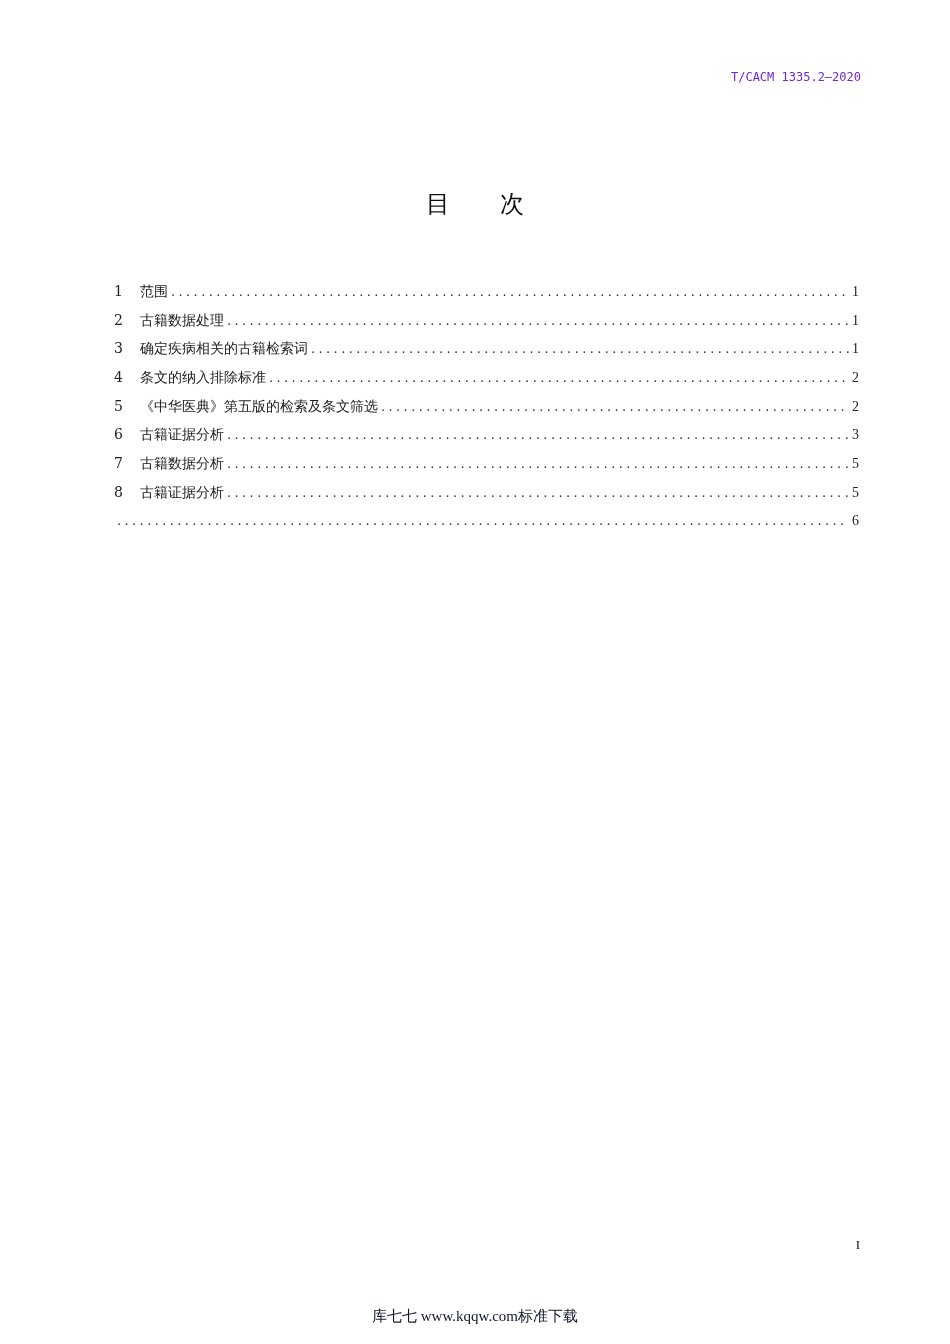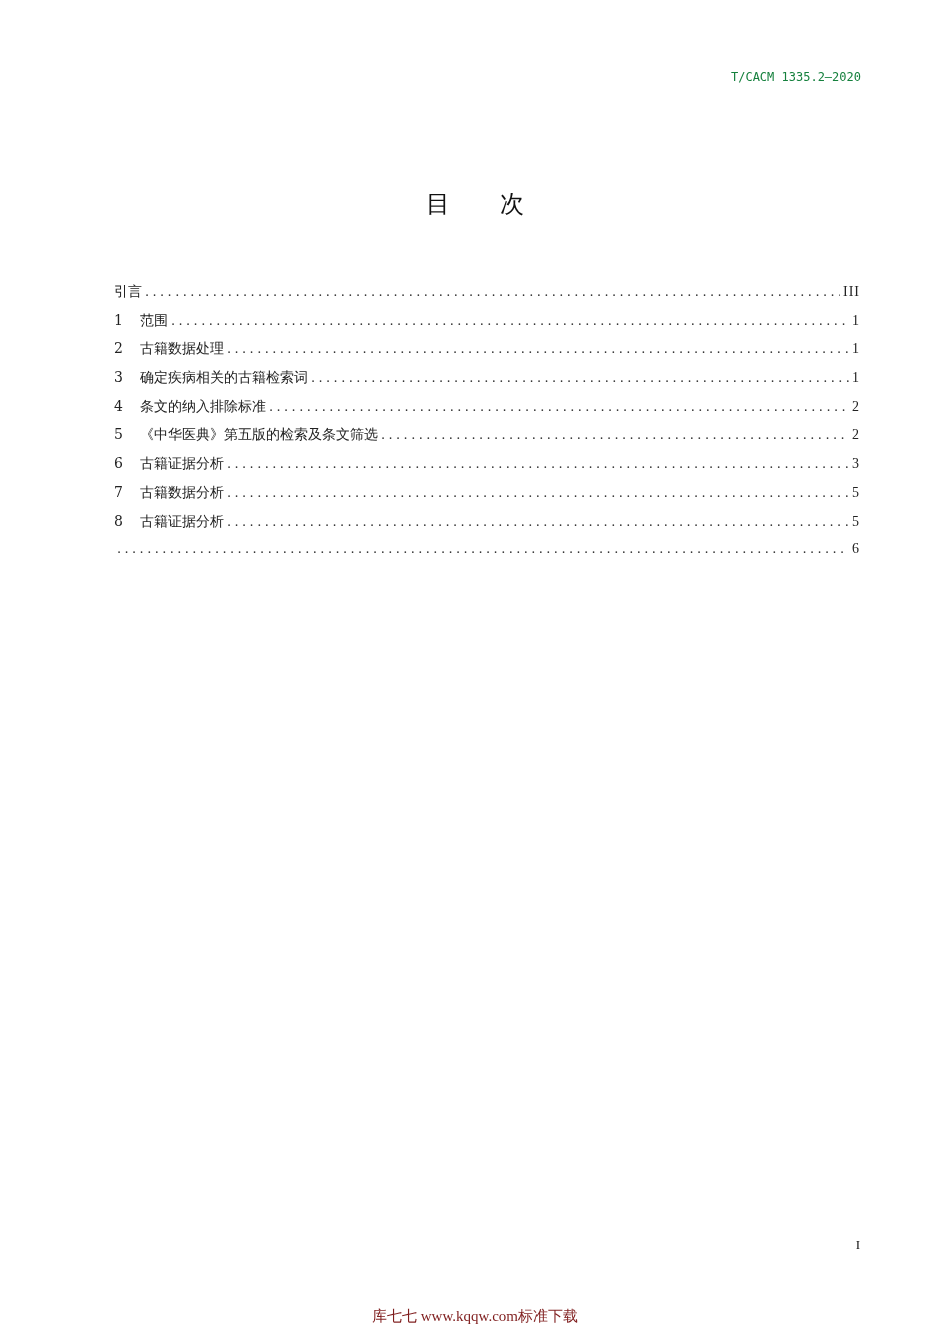--- a/index.html
+++ b/index.html
@@ -1,50 +1,45 @@
 <!DOCTYPE html>
 <html><head>
   <meta charset="utf-8">
   <style>
     html, body { margin: 0; padding: 0; background: #ffffff; }
     body { width: 950px; height: 1344px; position: relative; overflow: hidden;
            font-family: "DejaVu Serif", "Liberation Serif", serif; color: #1a1a1a; }
     .std-code { position: absolute; top: 70px; right: 89px; font-family: "DejaVu Sans Mono", "Liberation Mono", monospace;
-                font-size: 12px; color: #15803d; letter-spacing: 0; }
+                font-size: 12px; color: #6d28d9; letter-spacing: 0; }
     .toc-title { position: absolute; top: 188px; left: 0; width: 950px; text-align: center;
                  font-family: "DejaVu Sans", "Liberation Sans", sans-serif; font-size: 24px; color: #111;
                  letter-spacing: 0; }
     .toc-title span.gap { display: inline-block; width: 50px; }
     .toc { position: absolute; top: 281px; left: 114px; width: 746px; }
     .toc-row { display: flex; align-items: baseline; height: 28.7px; font-size: 14px; line-height: 20px; color: #222; }
     .toc-num { display: inline-block; width: 26px; }
     .toc-label { white-space: nowrap; }
     .toc-dots { flex: 1; overflow: hidden; white-space: nowrap; margin: 0 3px; color: #333;
                 letter-spacing: 3.4px; font-size: 13px; }
     .toc-dots::before { content: "........................................................................................................................................................................................................"; }
     .toc-page { white-space: nowrap; text-align: right; font-family: "Liberation Serif", serif; font-size: 14px; letter-spacing: 1px; }
     .page-num { position: absolute; top: 1237px; right: 90px; font-family: "Liberation Serif", serif; font-size: 13px; color: #111; }
     .footer { position: absolute; top: 1307px; left: 0; width: 950px; text-align: center;
-              font-family: "Liberation Serif", serif; font-size: 15px; color: #7f1d1d; }
+              font-family: "Liberation Serif", serif; font-size: 15px; color: #0f172a; }
   </style>
 </head>
 <body>
 
 <div class="std-code">T/CACM 1335.2—2020</div>
 
 <div class="toc-title">
   <span>目</span><span class="gap"></span><span>次</span>
 </div>
 
 <div class="toc">
-  <div class="toc-row">
-    <span class="toc-label">引言</span>
-    <span class="toc-dots"></span>
-    <span class="toc-page">III</span>
-  </div>
   <div class="toc-row">
     <span class="toc-num">1</span>
     <span class="toc-label">范围</span>
     <span class="toc-dots"></span>
     <span class="toc-page">1</span>
   </div>
   <div class="toc-row">
     <span class="toc-num">2</span>
     <span class="toc-label">古籍数据处理</span>
     <span class="toc-dots"></span>

